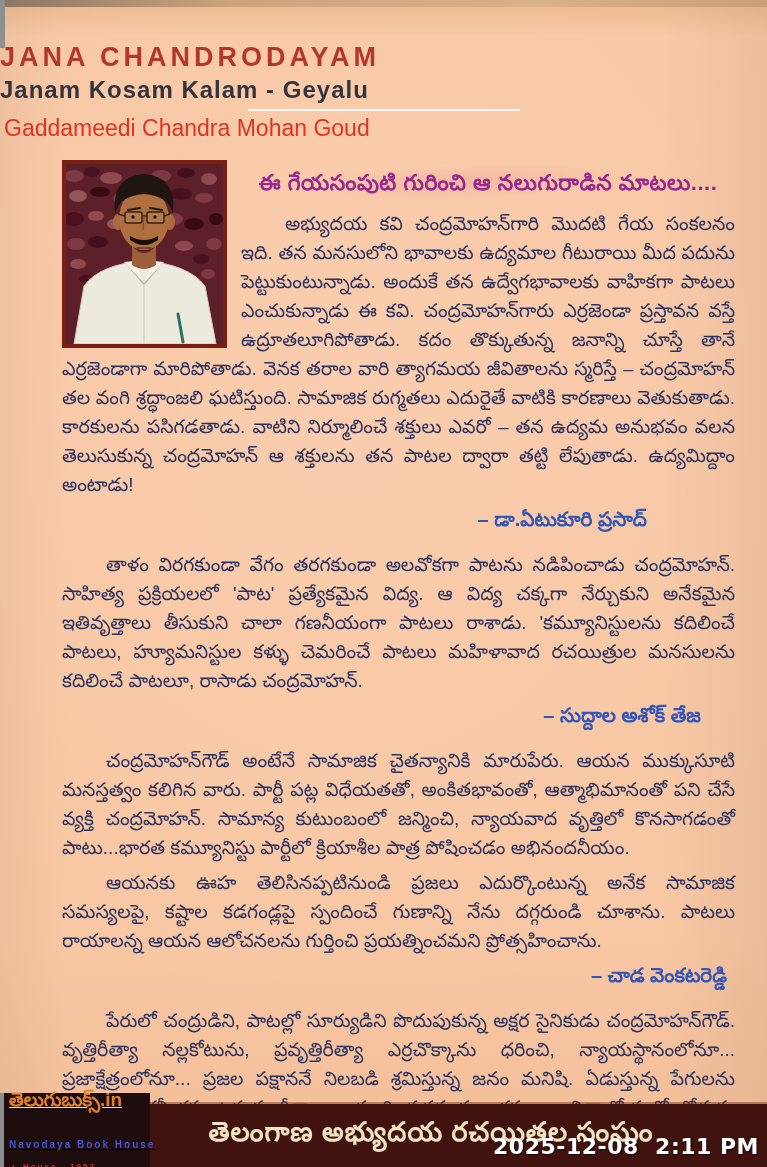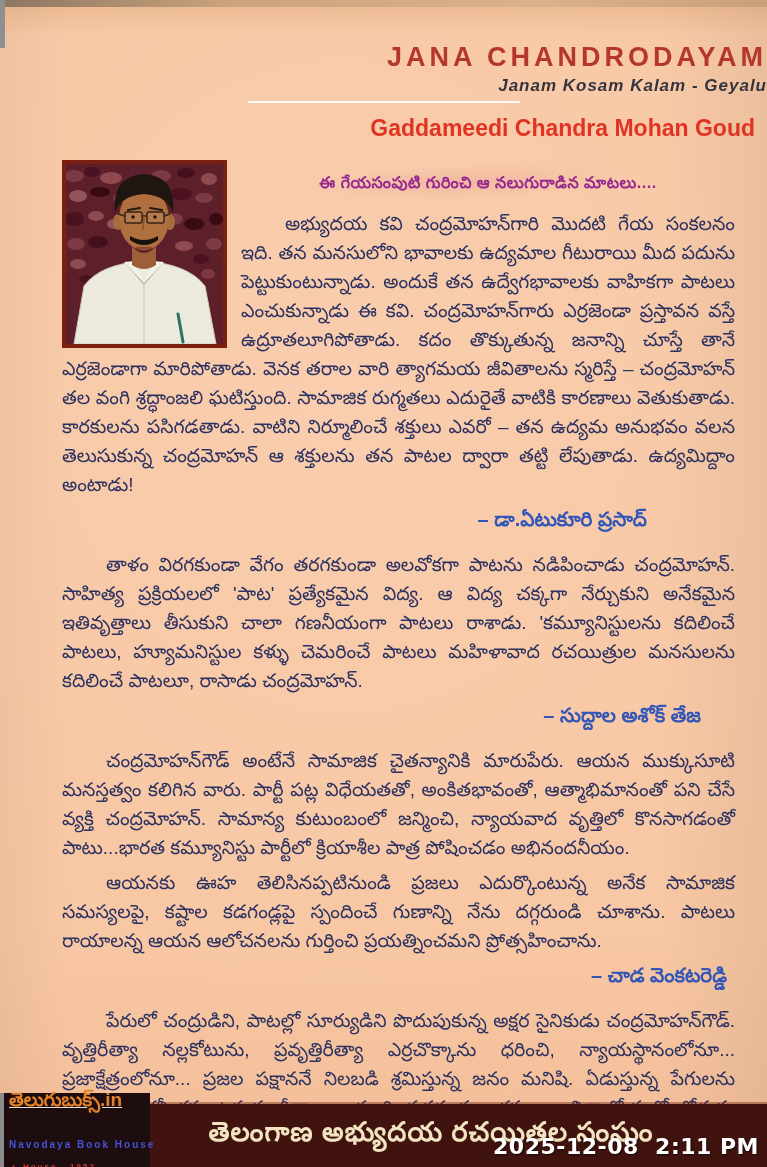--- a/index.html
+++ b/index.html
@@ -24,56 +24,56 @@
       linear-gradient(90deg, rgba(0,0,0,0.04), rgba(0,0,0,0) 9%, rgba(0,0,0,0) 86%, rgba(0,0,0,0.05)),
       linear-gradient(180deg,#e9b68c 0,#f8c8a5 3%,#f8c7a3 80%,#f1bd97 100%);
   }
   .edge-top{position:absolute;top:0;left:0;right:0;height:7px;z-index:4;
     background:linear-gradient(90deg,#8c7663,#cba37c 30%,#d9b18a 70%,#caa078);}
   .edge-left{position:absolute;top:0;left:0;width:5px;height:48px;background:#8f8f8f;z-index:4;}
   .smudge{position:absolute;left:250px;top:158px;width:430px;height:48px;border-radius:50%;
     background:radial-gradient(closest-side, rgba(214,110,130,0.20), rgba(214,110,130,0) 72%);
     transform:rotate(-2deg);pointer-events:none;}
 
-  .titles{text-align:right;padding-top:42px;position:relative;}
+  .titles{text-align:left;padding-top:42px;position:relative;}
   .book-title{margin:0;font-size:27px;font-weight:700;letter-spacing:4px;color:var(--title-red);}
-  .book-subtitle{margin:3px 0 0;font-size:17px;font-weight:700;font-style:italic;color:#34343e;letter-spacing:1px;}
+  .book-subtitle{margin:3px 0 0;font-size:24px;font-weight:700;color:#34343e;letter-spacing:1px;}
   .rule{width:272px;height:2px;background:rgba(255,255,255,0.9);margin:5px auto 4px;}
-  .book-author{margin:12px;font-size:23px;font-weight:700;color:var(--author-red);}
+  .book-author{margin:4px;font-size:23px;font-weight:400;color:var(--author-red);}
 
   .content{
     position:relative;margin:14px 32px 0 62px;
     color:var(--body-navy);font-size:19px;line-height:29px;text-align:justify;
   }
   .photo{
     float:left;width:157px;height:180px;margin:4px 14px 6px 0;padding:0;
     border:4px solid #7c1f13;background:#5d1f2a;
   }
   .photo svg{display:block;}
   .blurb-heading{
     text-align:center;color:var(--heading-purple);font-weight:700;
-    font-size:16px;padding-top:12px;margin-bottom:12px;letter-spacing:0.5px;
+    font-size:22px;padding-top:12px;margin-bottom:12px;letter-spacing:0.5px;
   }
   .para{margin:0 0 6px;text-indent:44px;}
   .sig{text-align:right;color:var(--sig-blue);font-weight:700;font-size:20px;margin:4px 0 16px;}
   .sig-1{padding-right:88px;}
   .sig-2{padding-right:34px;}
   .sig-3{padding-right:8px;}
 
   .footer-strip{
     position:absolute;left:0;right:0;bottom:0;height:63px;background:var(--footer-bg);
     display:flex;align-items:center;justify-content:center;z-index:3;
     box-shadow:0 -2px 0 rgba(120,40,25,0.45);
   }
   .footer-text{color:var(--footer-text);font-size:27px;font-weight:700;padding-left:95px;letter-spacing:1px;}
 
   .watermark{
     position:absolute;left:0;bottom:0;width:150px;height:74px;z-index:5;
     background:#1d0d0e;border-left:4px solid #8c8c8c;box-sizing:border-box;
-    padding:3px 5px;display:flex;flex-direction:column;justify-content:center;gap:12px;
+    padding:3px 5px;display:flex;flex-direction:column;justify-content:center;gap:12px;text-decoration:underline;
   }
   .wm-site{color:#e2812a;font-size:19px;font-weight:700;white-space:nowrap;
     text-decoration:underline;text-decoration-color:#dddddd;}
   .wm-grass{height:7px;
     background:repeating-linear-gradient(90deg,#2e8b22 0 3px,#79c23c 3px 5px,#1f6b18 5px 8px);}
   .wm-line2{color:#4553d6;font-size:10px;font-weight:700;letter-spacing:2px;white-space:nowrap;}
   .wm-line3{color:#cf3333;font-size:8px;font-weight:700;letter-spacing:2px;display:flex;align-items:center;gap:3px;}
   .wm-tri{font-size:9px;line-height:8px;}
 
   .timestamp{

